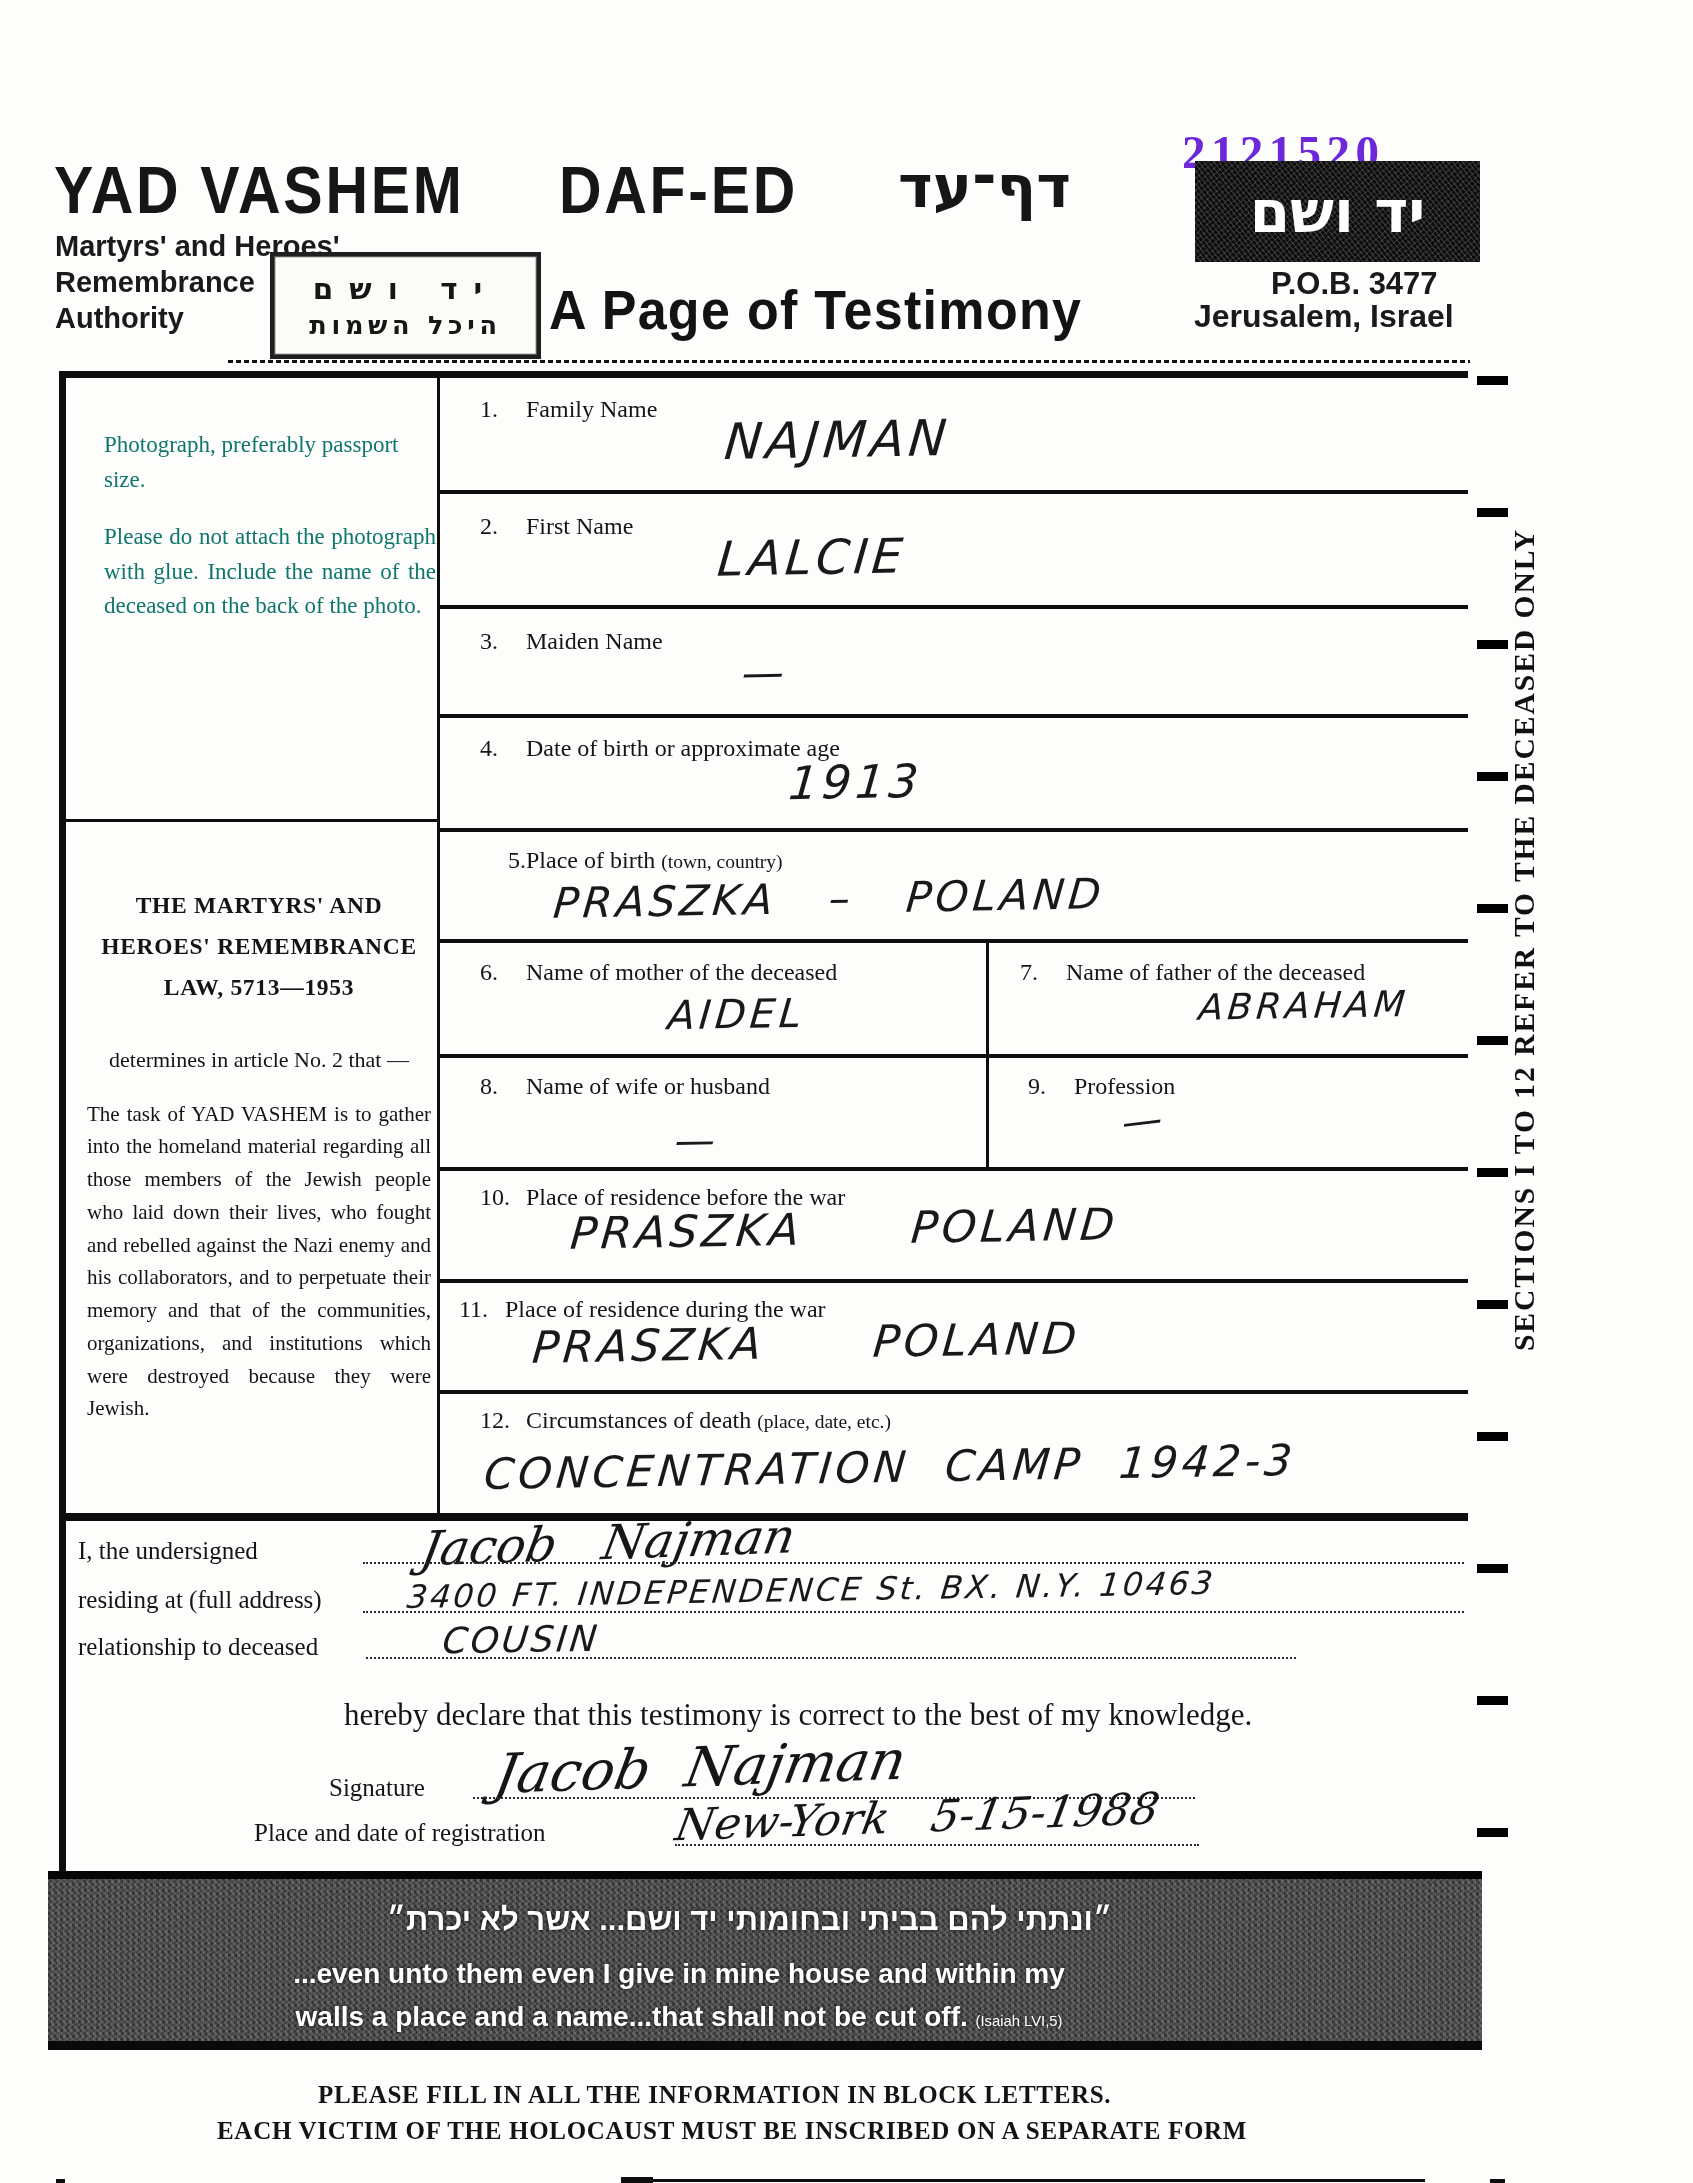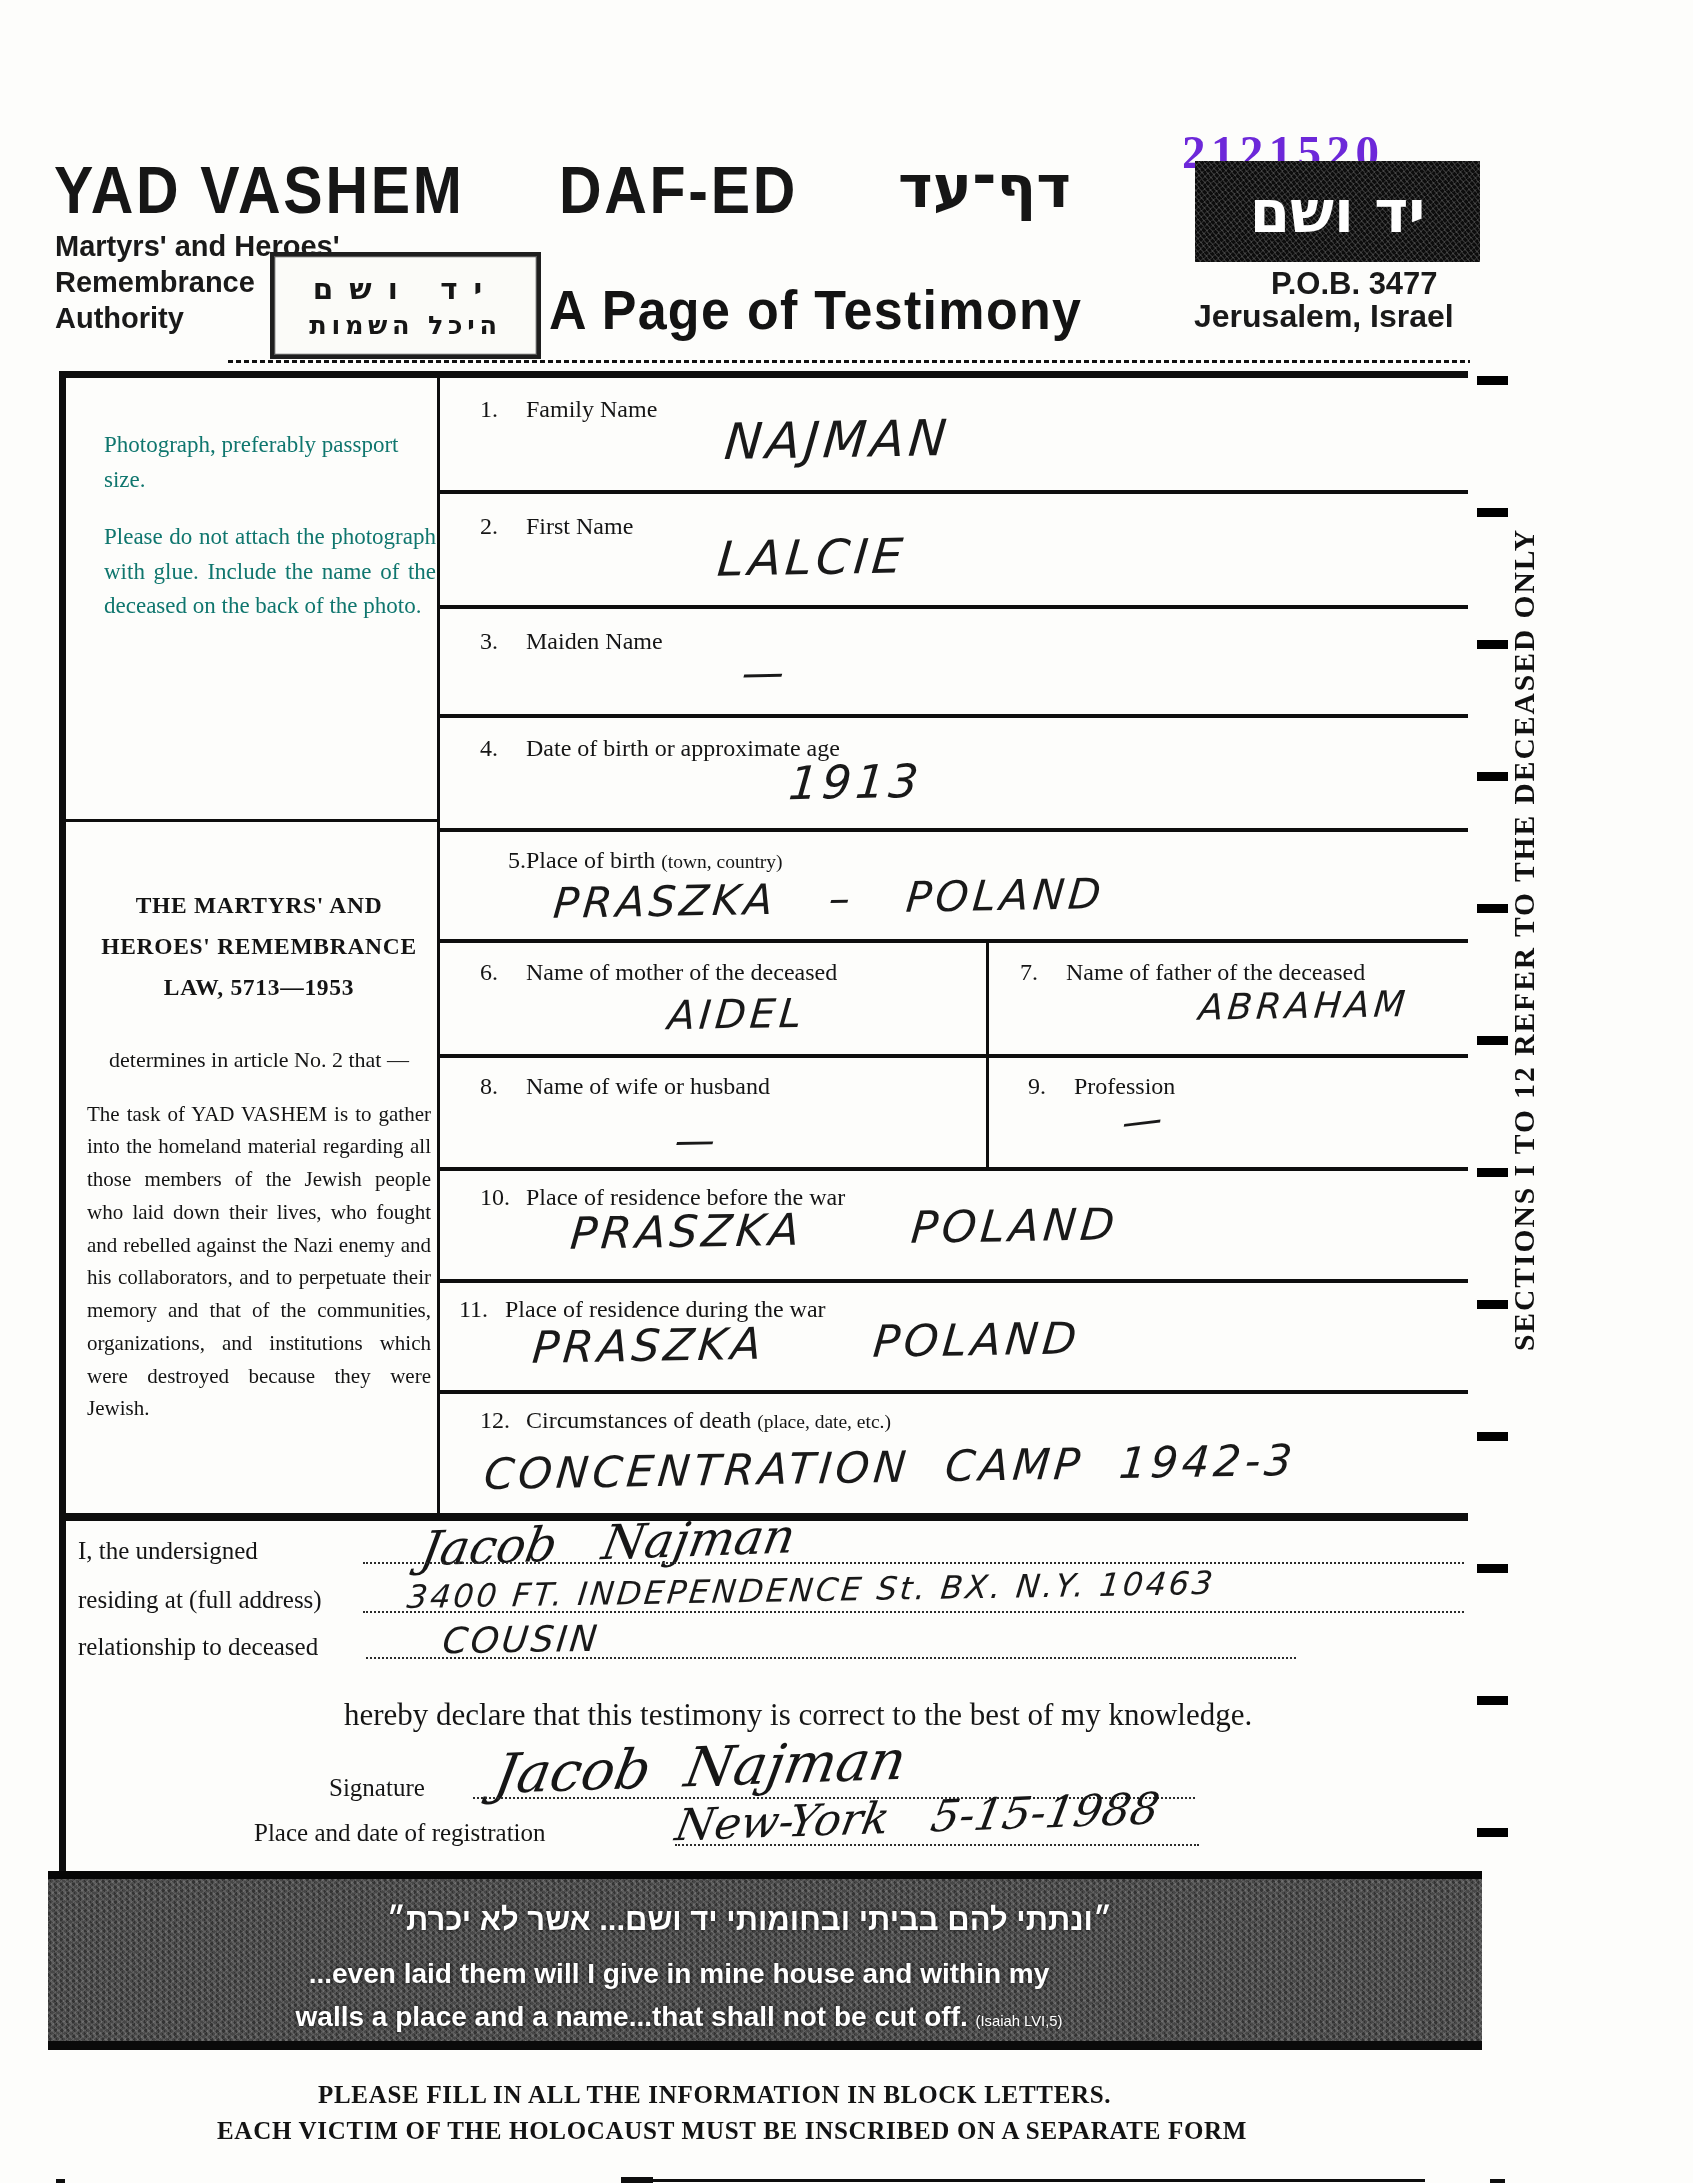--- a/index.html
+++ b/index.html
@@ -199,21 +199,21 @@
   <div class="abs dlabel" style="left:329px;top:1774px;">Signature</div>
   <div class="abs script" style="left:497px;top:1735px;font-size:55px;">Jacob  Najman</div>
   <div class="abs dotline" style="left:473px;top:1772px;width:722px;height:25px;"></div>
 
   <div class="abs dlabel" style="left:254px;top:1819px;">Place and date of registration</div>
   <div class="abs script" style="left:678px;top:1791px;font-size:44px;">New-York   5-15-1988</div>
   <div class="abs dotline" style="left:675px;top:1819px;width:524px;height:25px;"></div>
 
   <div class="abs banner" style="left:48px;top:1871px;width:1434px;height:162px;">
     <div class="bantext heb" dir="rtl" style="left:282px;top:23px;width:839px;font-size:31px;">״ונתתי להם בביתי ובחומותי יד ושם... אשר לא יכרת״</div>
-    <div class="bantext" style="left:181px;top:79px;width:900px;font-size:28px;">...even laid them will I give in mine house and within my</div>
+    <div class="bantext" style="left:181px;top:79px;width:900px;font-size:28px;">...even unto them even I give in mine house and within my</div>
     <div class="bantext" style="left:151px;top:122px;width:960px;font-size:28px;">
       <span>walls a place and a name...that shall not be cut off.</span>
       <span class="bancite">(Isaiah LVI,5)</span>
     </div>
   </div>
 
   <div class="abs footer" style="left:318px;top:2081px;font-size:25px;">PLEASE FILL IN ALL THE INFORMATION IN BLOCK LETTERS.</div>
   <div class="abs footer" style="left:217px;top:2117px;font-size:25px;">EACH VICTIM OF THE HOLOCAUST MUST BE INSCRIBED ON A SEPARATE  FORM</div>
 
   <div class="abs hline" style="left:56px;top:2179px;width:9.4px;height:4px;"></div>

